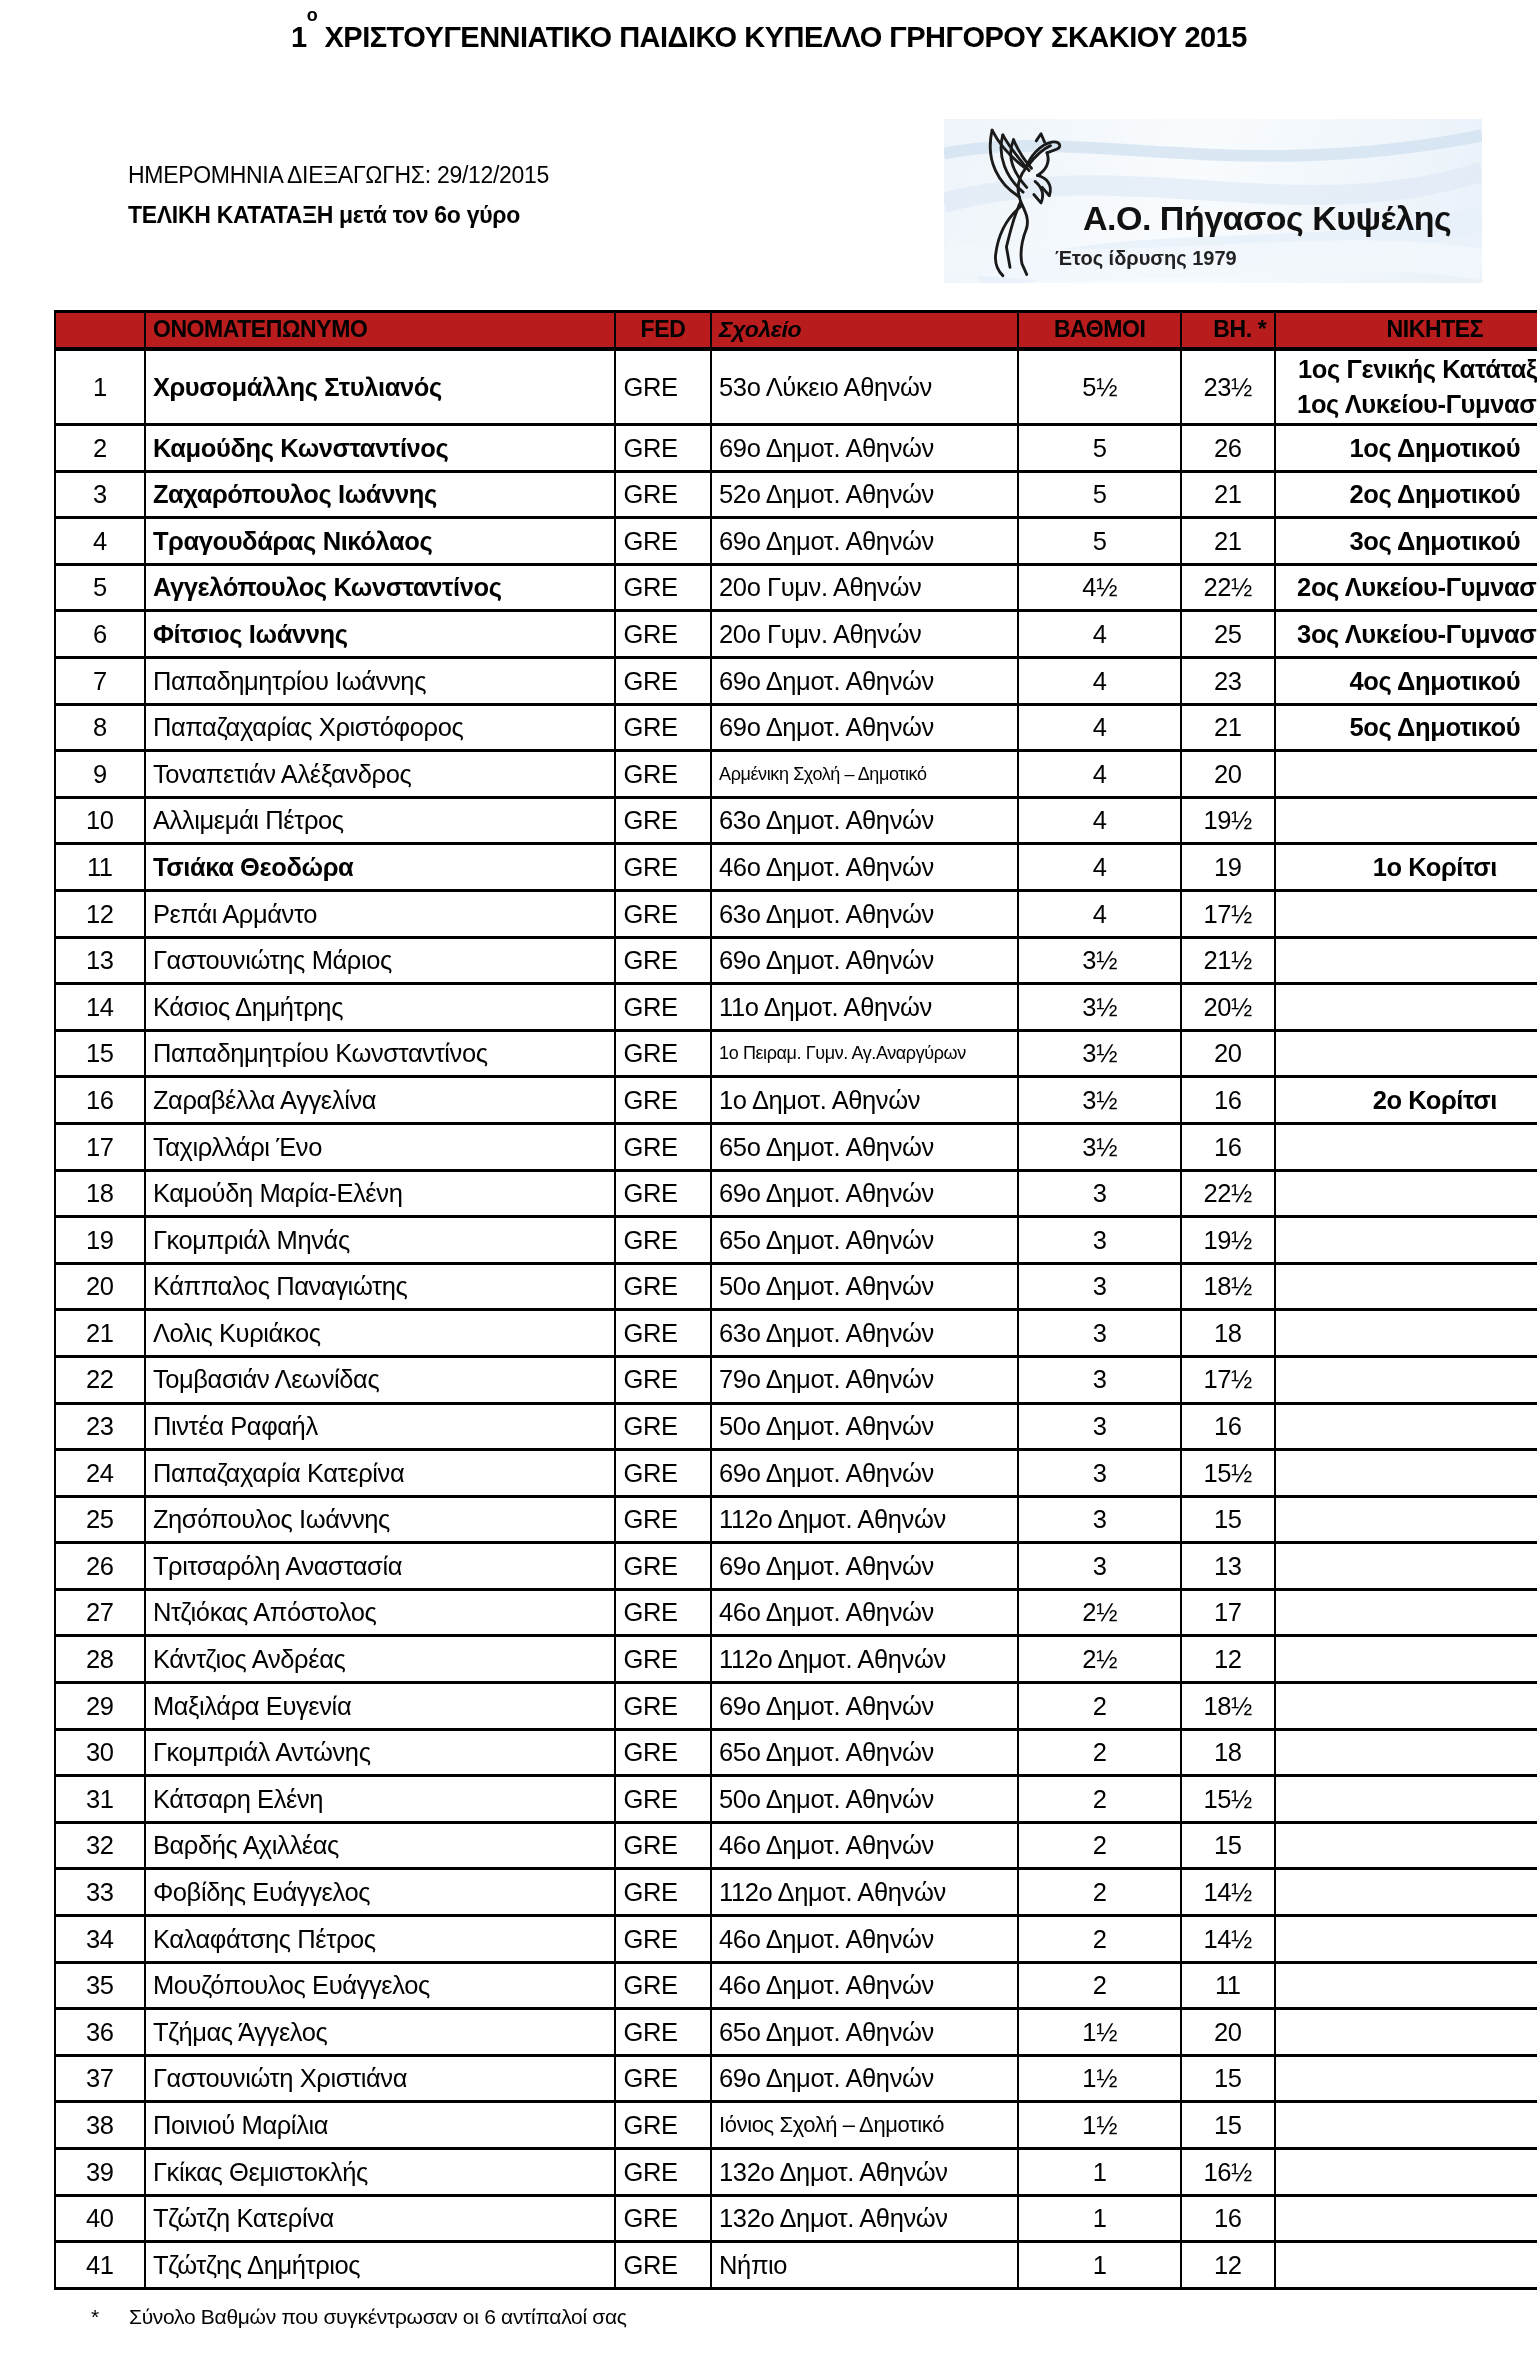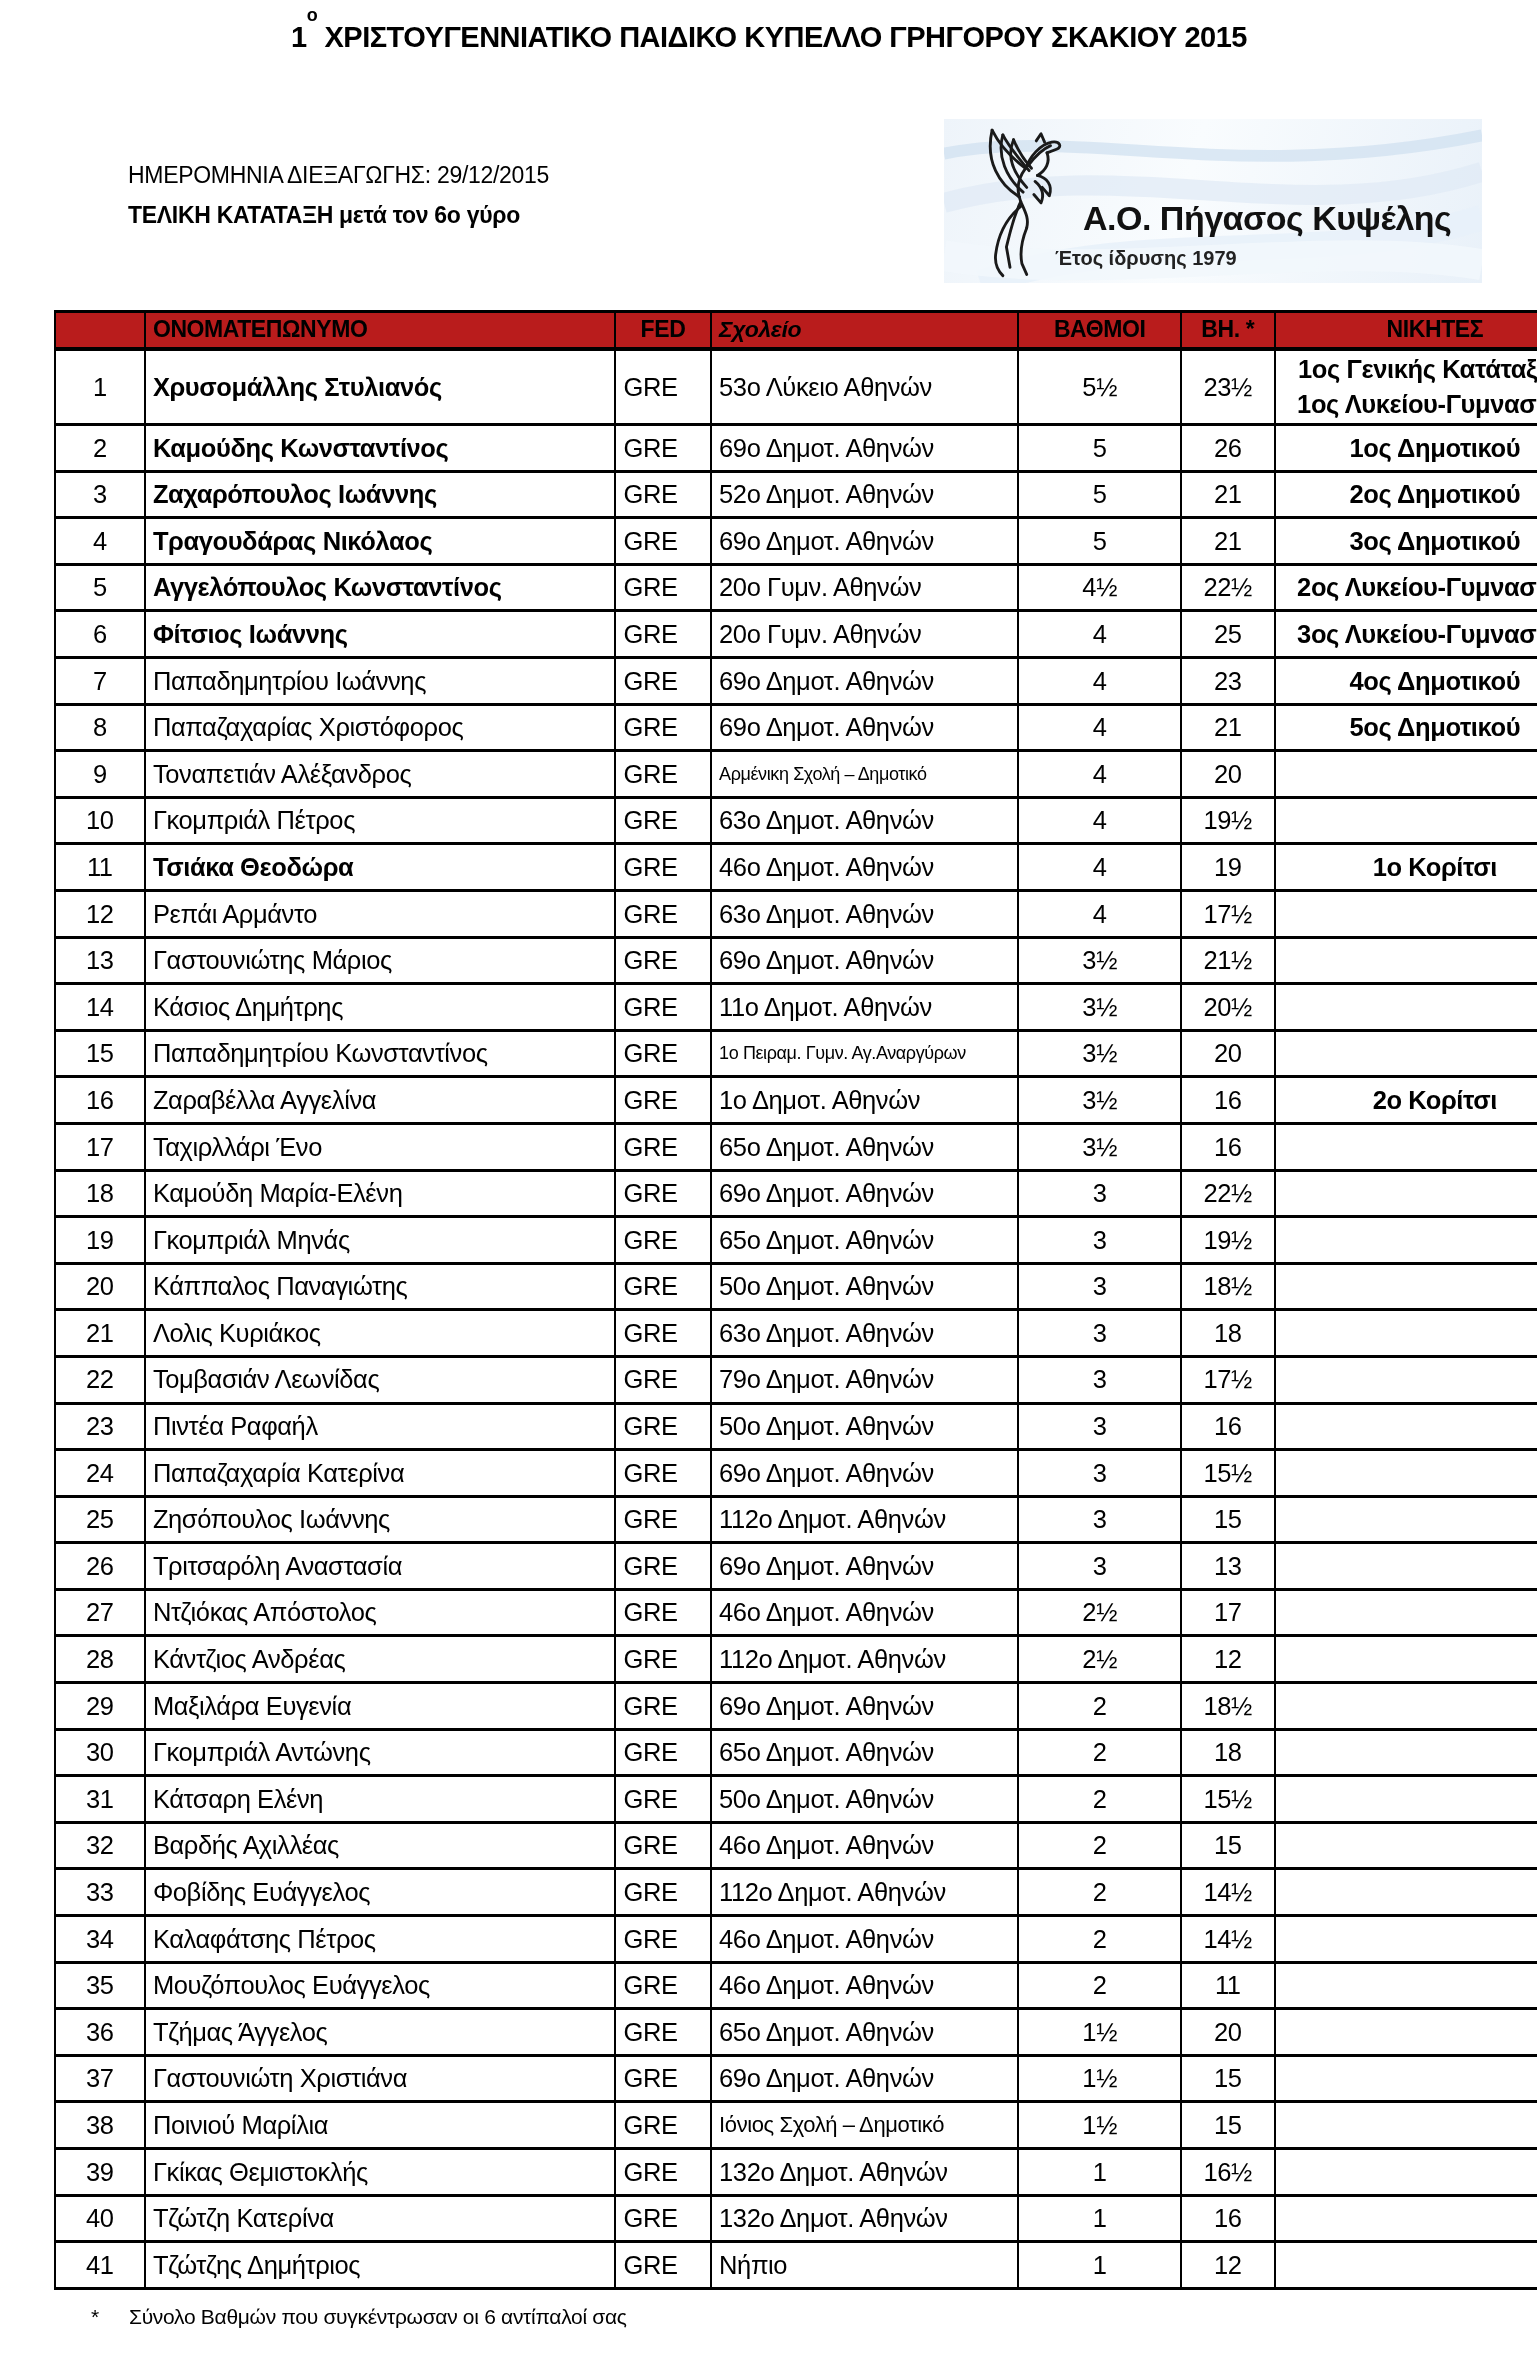--- a/index.html
+++ b/index.html
@@ -46,21 +46,21 @@
   table.results td{
     border:2.7px solid #000;border-top-width:3.6px;border-bottom-width:3.6px;
     height:40px;padding:1.8px 7.3px;line-height:1.35;background:#fff;
     overflow:hidden;
   }
   th.h-blank{width:73px;}
   th.h-name{width:454px;text-align:left;padding-left:12.8px;}
   th.h-fed{width:79px;text-align:center;}
   th.h-school{width:291px;text-align:left;font-style:italic;}
   th.h-points{width:146px;text-align:center;}
-  th.h-bh{width:77px;text-align:center;}
+  th.h-bh{width:77px;text-align:right;}
   th.h-winner{width:304px;text-align:center;border-left-width:3.6px;}
   td.rank{text-align:center;}
   td.name{text-align:left;padding-left:12.8px;white-space:nowrap;}
   td.name.bold{font-weight:bold;}
   td.fed{text-align:left;}
   td.school{text-align:left;white-space:nowrap;}
   td.school.small{font-size:18px;}
   td.school.medium{font-size:22px;}
   td.points,td.bh{text-align:center;}
   td.winner{
@@ -205,21 +205,21 @@
       <td class="rank">9</td>
       <td class="name">Τοναπετιάν Αλέξανδρος</td>
       <td class="fed">GRE</td>
       <td class="school small">Αρμένικη Σχολή – Δημοτικό</td>
       <td class="points">4</td>
       <td class="bh">20</td>
       <td class="winner"></td>
     </tr>
         <tr>
       <td class="rank">10</td>
-      <td class="name">Γκομπριάλ Πέτρος</td>
+      <td class="name">Αλλιμεμάι Πέτρος</td>
       <td class="fed">GRE</td>
       <td class="school">63ο Δημοτ. Αθηνών</td>
       <td class="points">4</td>
       <td class="bh">19½</td>
       <td class="winner"></td>
     </tr>
         <tr>
       <td class="rank">11</td>
       <td class="name bold">Τσιάκα Θεοδώρα</td>
       <td class="fed">GRE</td>

